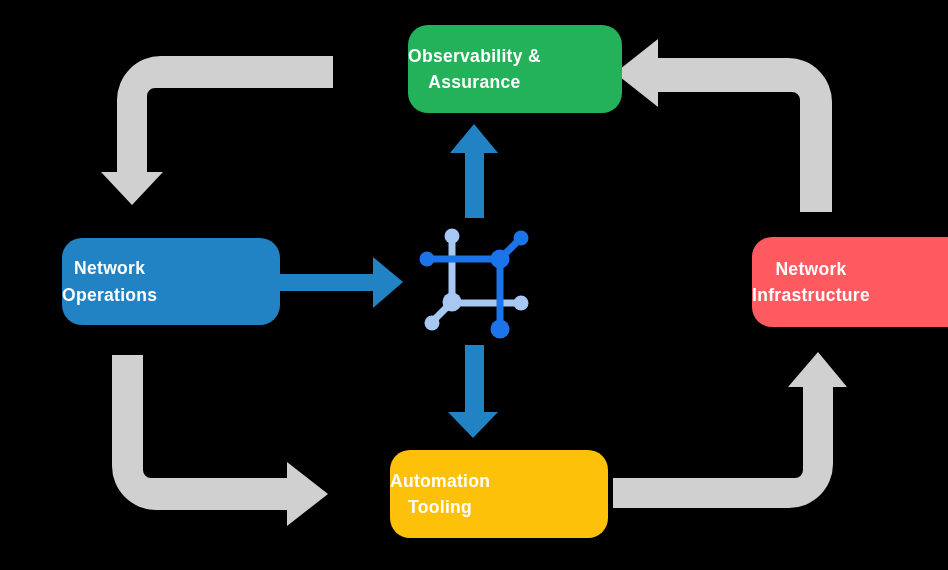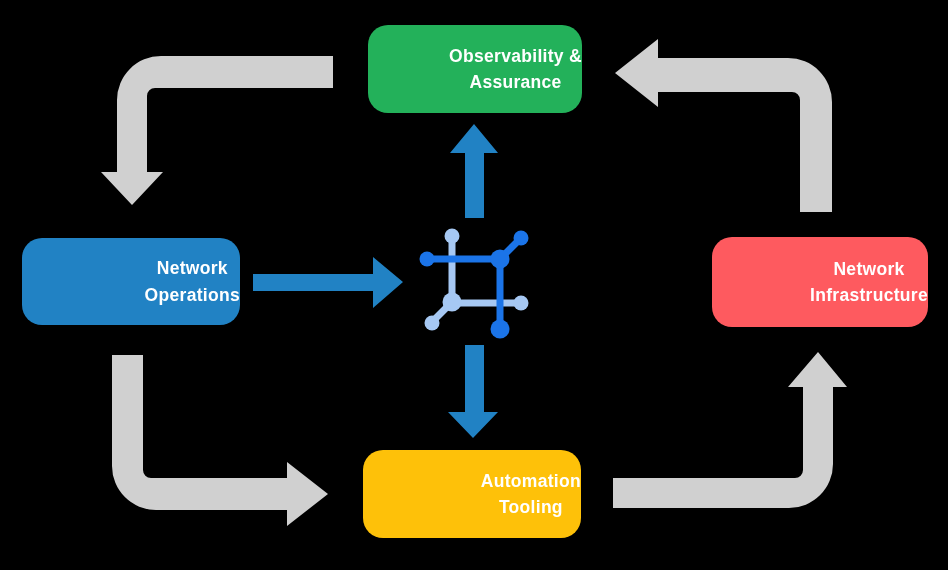--- a/index.html
+++ b/index.html
@@ -7,35 +7,36 @@
     position:relative;
     width:948px; height:570px;
     background:#000;
     overflow:hidden;
     font-family:"Liberation Sans", sans-serif;
   }
   svg.layer { position:absolute; left:0; top:0; width:948px; height:570px; display:block; }
   .node {
     position:absolute;
     border-radius:20px;
-    display:flex; align-items:center; justify-content:flex-end;
+    display:flex; align-items:center; justify-content:flex-start;
     text-align:center;
+    margin-left:40px;
   }
   .node-label {
     color:#fff;
     font-size:17.5px;
     font-weight:600;
     line-height:1.5;
     letter-spacing:.3px;
     white-space:pre-line;
   }
   .node-observability   { left:368px; top:25px;  width:214px; height:88px; }
   .node-operations      { left:22px;  top:238px; width:218px; height:87px; }
   .node-infrastructure  { left:712px; top:237px; width:216px; height:90px; }
-  .node-automation      { left:363px; top:450px; width:218px; height:88px; }
+  .node-automation      { left:350px; top:450px; width:218px; height:88px; }
 </style>
 </head>
 <body>
 
 <div class="canvas" style="background: rgb(0, 0, 0);">
 
   <svg class="layer" viewBox="0 0 948 570">
 
     <path d="M333,56 H161 A44,44 0 0 0 117,100 V172 H101 L132,205 L163,172 H147 V96 A8,8 0 0 1 155,88 H333 Z" fill="#d0d0d0"></path>
 

